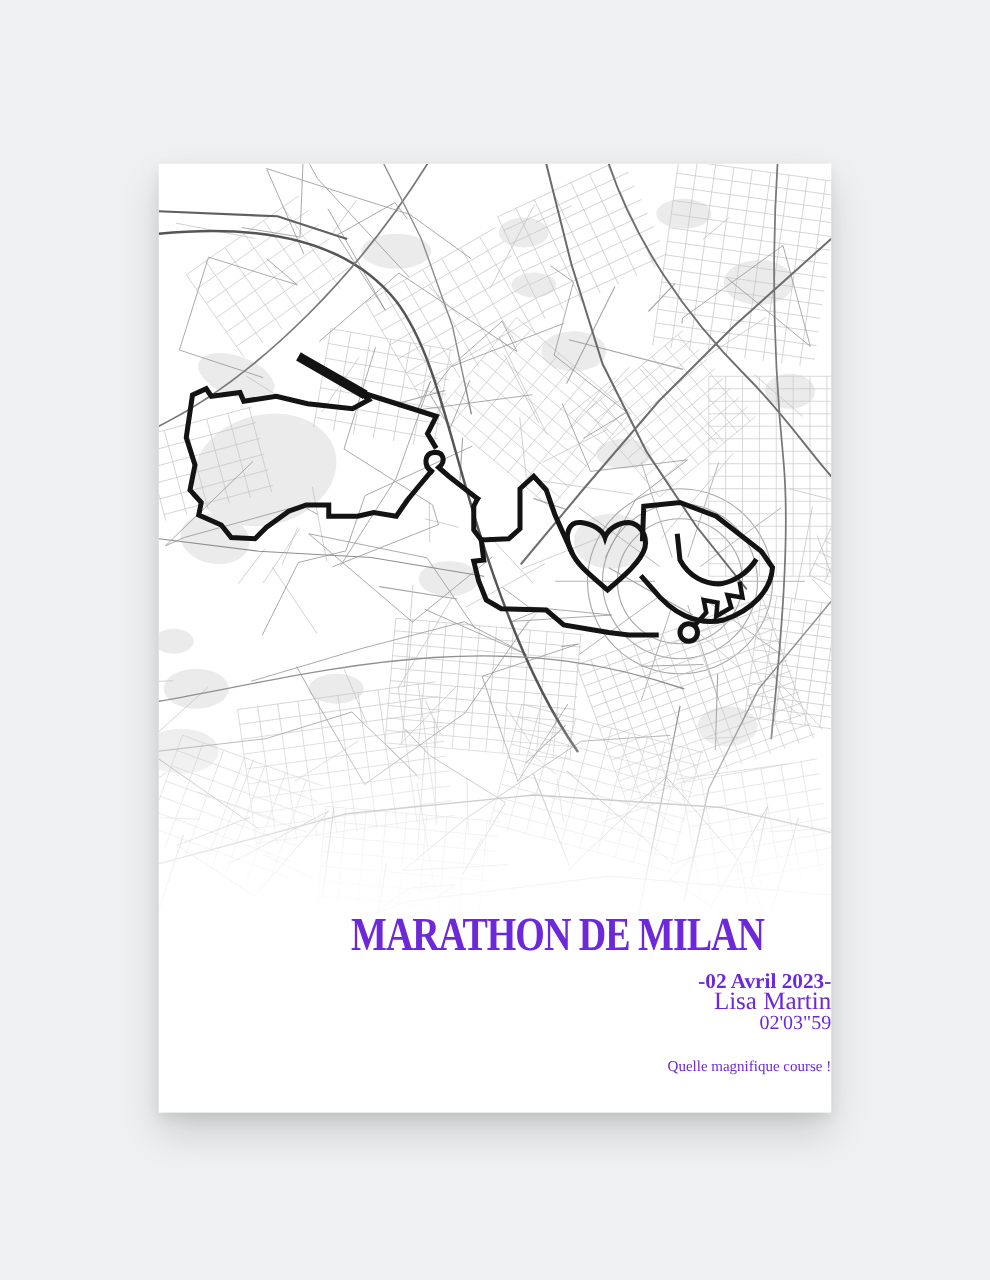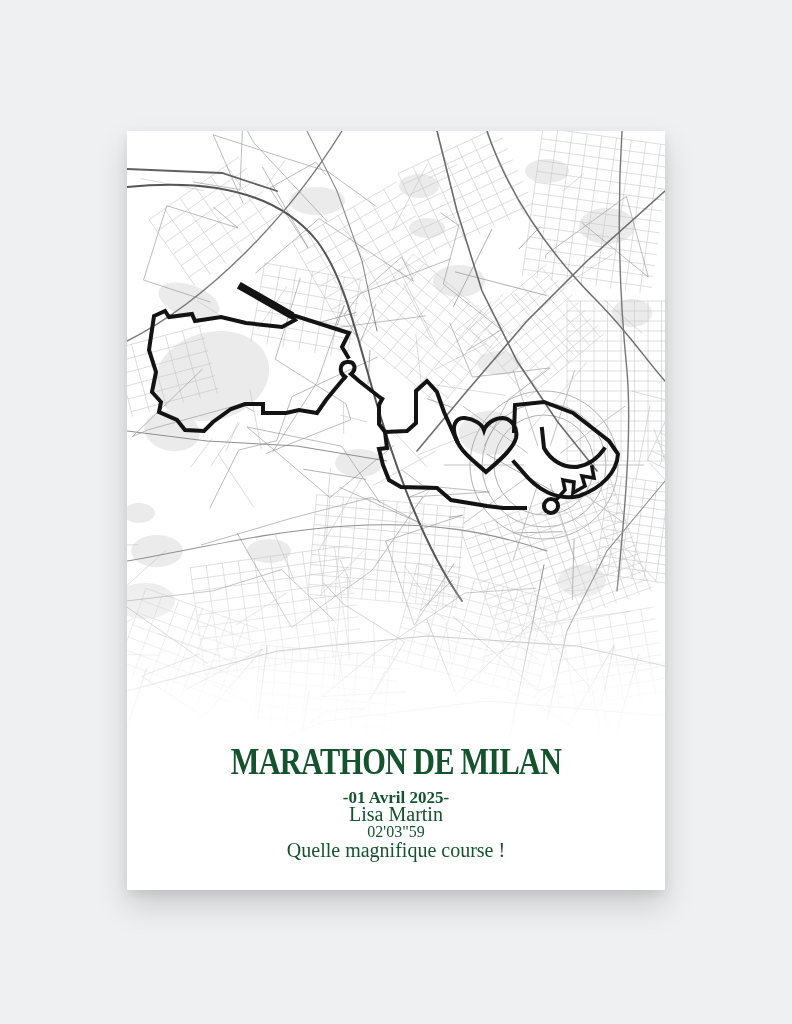--- a/index.html
+++ b/index.html
@@ -20,33 +20,33 @@
   .map-wrap svg{display:block;}
   .map-fade{
     position:absolute;left:0;top:0;width:100%;height:100%;
     background:linear-gradient(180deg,
       rgba(255,255,255,0) 57%,
       rgba(255,255,255,.85) 74%,
       #ffffff 81%);
     pointer-events:none;
   }
   .text-block{
-    position:absolute;left:0;right:0;top:611px;
-    text-align:center;color:#14532d;
+    position:absolute;left:0;right:0;top:598px;
+    text-align:right;color:#6d28d9;
   }
   .title{
     font-size:38px;font-weight:700;line-height:38px;
     letter-spacing:-1px;white-space:nowrap;
     transform:scaleX(.8);transform-origin:50% 50%;
   }
   .date{margin-top:9px;font-size:17px;font-weight:700;line-height:17px;}
   .distance{margin-top:1px;font-size:17px;font-weight:700;line-height:17px;}
   .runner{font-size:20px;line-height:16px;}
   .time{margin-top:2px;font-size:16px;line-height:16px;}
-  .caption{margin-top:2px;font-size:20px;line-height:16px;}
+  .caption{margin-top:18px;font-size:12px;line-height:16px;}
 </style>
 </head>
 <body>
 
 <div class="poster">
   <div class="map-wrap">
     <svg id="city-map-svg" width="538" height="759" viewBox="0 0 538 759">
         <ellipse cx="85" cy="245" rx="58" ry="44" transform="rotate(-15 85 245)" fill="#ebebeb"></ellipse>
         <ellipse cx="45" cy="300" rx="28" ry="20" transform="rotate(10 45 300)" fill="#ebebeb"></ellipse>
         <ellipse cx="62" cy="170" rx="32" ry="16" transform="rotate(20 62 170)" fill="#ebebeb"></ellipse>
@@ -580,18 +580,18 @@
         <path d="M387,300 L388,274 L417,271 L446,282 L482,310 L491,323 C490,341 475,357 452,365 C430,370 410,359 395,340 L387,331" fill="none" stroke="#131313" stroke-width="4" stroke-linejoin="miter" stroke-linecap="square" stroke-miterlimit="6"></path>
         <path d="M415,298 L417,317 C424,330 437,337 450,336 C461,334 471,327 477,318" fill="none" stroke="#131313" stroke-width="4" stroke-linejoin="miter" stroke-linecap="square" stroke-miterlimit="6"></path>
         <path d="M429,369 L438,359 L436,349 L447,351 L446,362 L458,355 L455,345 L467,347 L465,336" fill="none" stroke="#131313" stroke-width="3.6" stroke-linejoin="miter" stroke-linecap="square" stroke-miterlimit="6"></path>
         <path d="M258,301 L260,317 L252,318 L256,334 L262,349 L274,356 L310,357 L324,369 L342,372 L360,375 L376,377 L398,377" fill="none" stroke="#131313" stroke-width="4" stroke-linejoin="miter" stroke-linecap="square" stroke-miterlimit="6"></path>
         <circle cx="424" cy="375" r="7" fill="#ffffff" stroke="#131313" stroke-width="4"></circle>
       </svg>
     <div class="map-fade"></div>
   </div>
   <div class="text-block">
     <div class="title">MARATHON DE MILAN</div>
-    <div class="date">-01 Avril 2025-</div>
+    <div class="date">-02 Avril 2023-</div>
     <div class="runner">Lisa Martin</div>
     <div class="time">02'03"59</div>
     <div class="caption">Quelle magnifique course !</div>
   </div>
 </div>
 
 </body></html>

